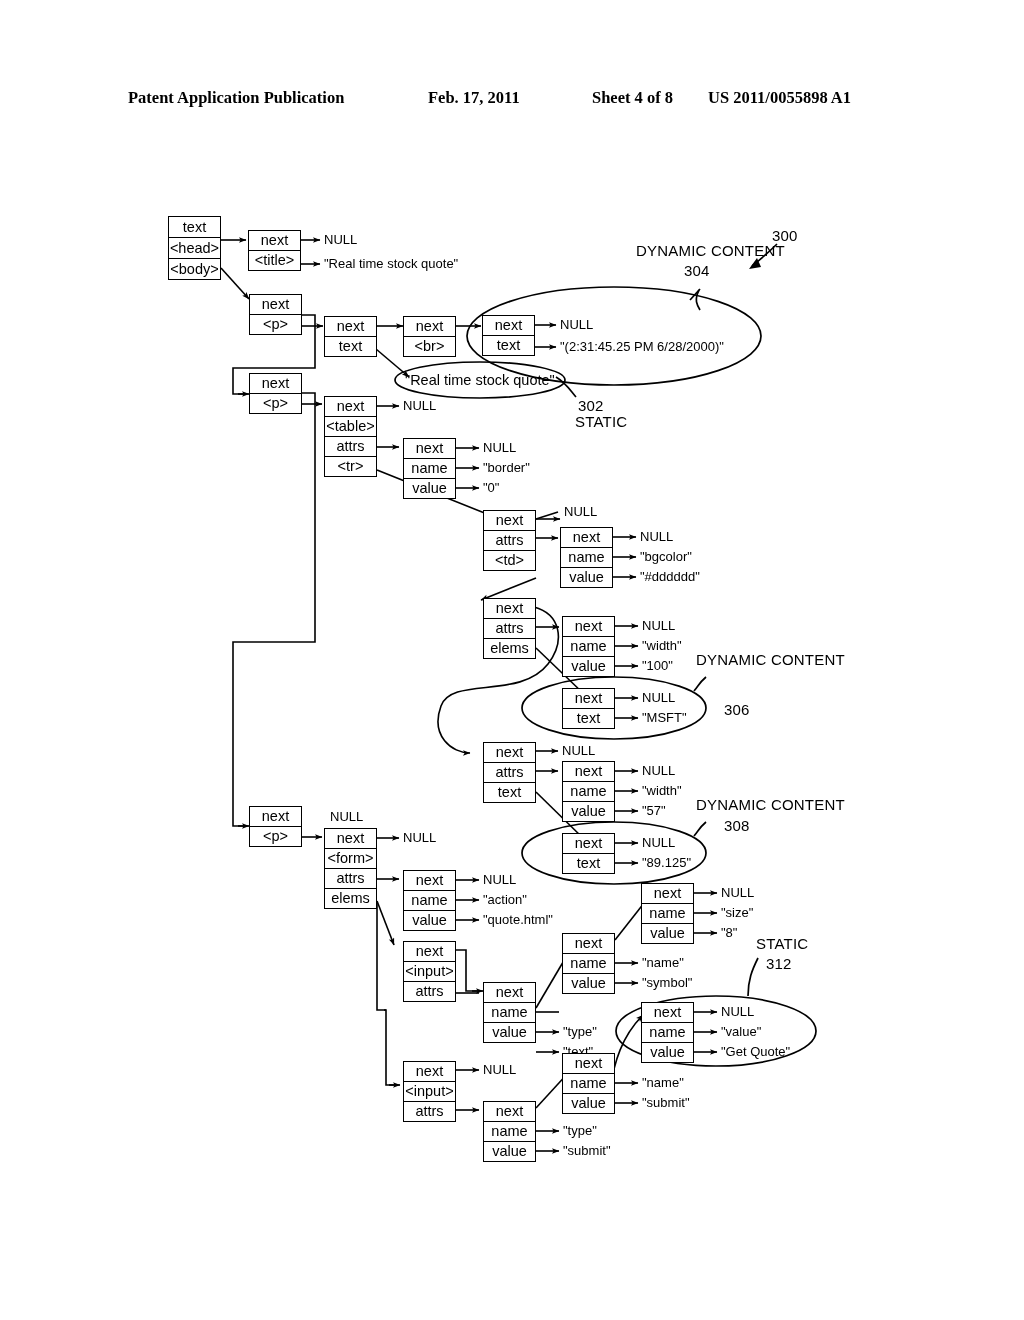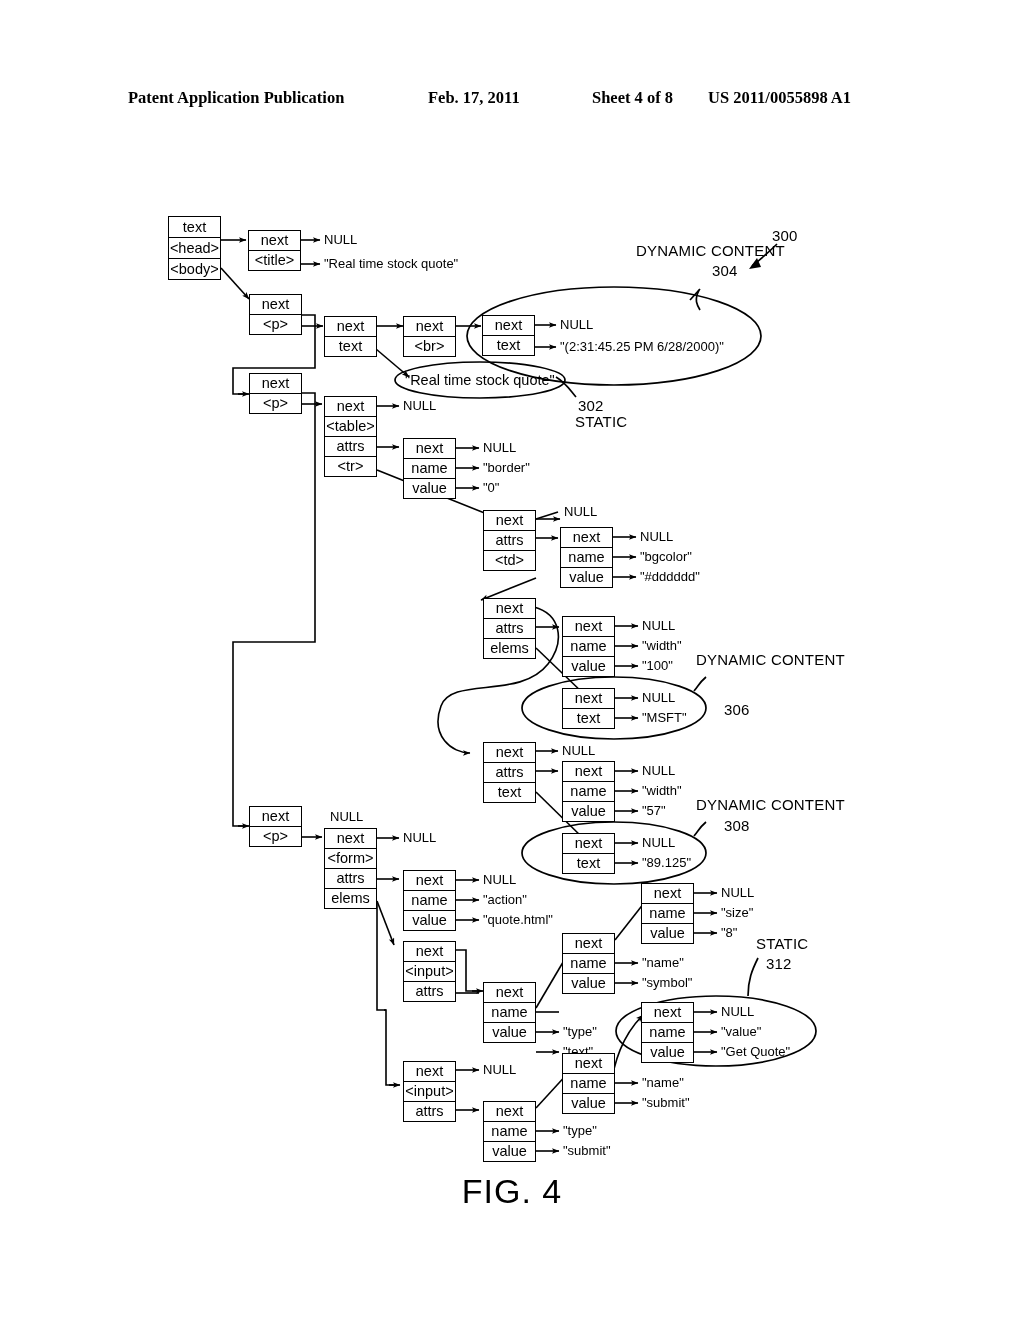--- a/index.html
+++ b/index.html
@@ -411,31 +411,30 @@
 
   <div class="node" style="left:483px;top:1101px;width:53px;">
     <div class="cell">next</div>
     <div class="cell">name</div>
     <div class="cell">value</div>
   </div>
   <div class="lbl" style="left:563px;top:1124px;">"type"</div>
   <div class="lbl" style="left:563px;top:1144px;">"submit"</div>
 
   <div class="lbl cap" style="left:636px;top:243px;">DYNAMIC CONTENT</div>
-  <div class="lbl cap" style="left:712px;top:263px;">304</div>
+  <div class="lbl cap" style="left:684px;top:263px;">304</div>
 
   <div class="lbl cap" style="left:578px;top:398px;text-align:center;">302</div>
   <div class="lbl cap" style="left:575px;top:414px;">STATIC</div>
 
   <div class="lbl cap" style="left:696px;top:652px;">DYNAMIC CONTENT</div>
   <div class="lbl cap" style="left:724px;top:702px;">306</div>
 
   <div class="lbl cap" style="left:696px;top:797px;">DYNAMIC CONTENT</div>
   <div class="lbl cap" style="left:724px;top:818px;">308</div>
 
   <div class="lbl cap" style="left:756px;top:936px;">STATIC</div>
   <div class="lbl cap" style="left:766px;top:956px;">312</div>
 
   <div class="lbl cap" style="left:772px;top:228px;">300</div>
 
-  <div class="figcap">FIG. 4</div>
 
 </div>
 
 </body></html>

